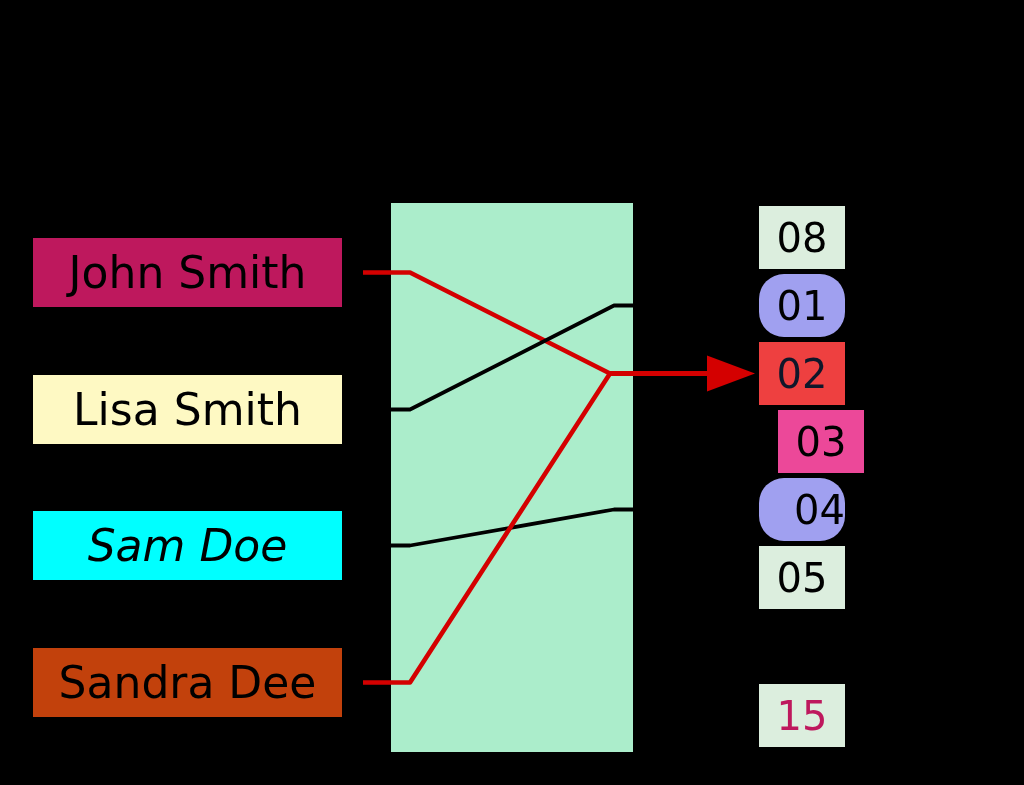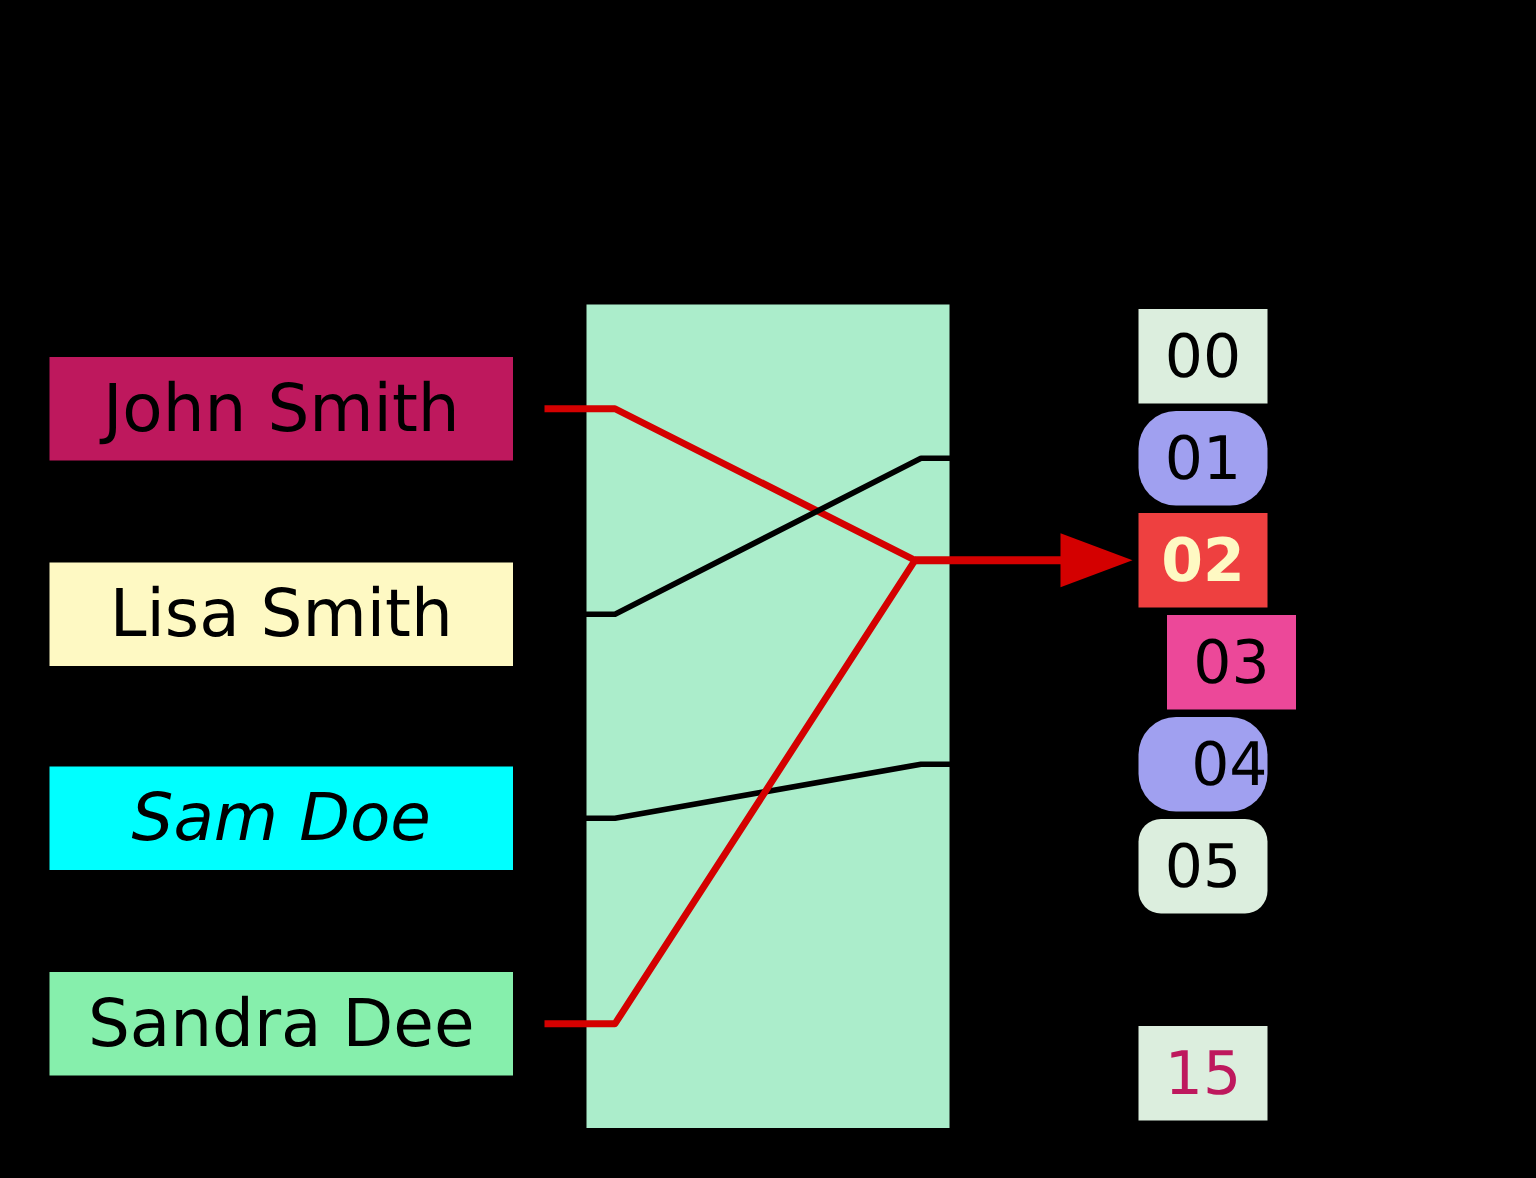--- a/index.html
+++ b/index.html
@@ -77,40 +77,40 @@
   <div id="keys-layer">
       <div class="key-box" style="top: 238px; background: #be185d; color: rgb(0, 0, 0);">
     <span>John Smith</span>
   </div>
       <div class="key-box" style="top: 375px; background: #fef9c3; color: rgb(0, 0, 0);">
     <span>Lisa Smith</span>
   </div>
       <div class="key-box" style="top: 511px; background: rgb(0, 255, 255); color: rgb(0, 0, 0); font-style: italic;">
     <span>Sam Doe</span>
   </div>
-      <div class="key-box" style="top: 648px; background: #86efac; color: rgb(0, 0, 0);">
+      <div class="key-box" style="top: 648px; background: #c2410c; color: rgb(0, 0, 0);">
     <span>Sandra Dee</span>
   </div>
     </div>
   <div id="buckets-layer">
       <div class="bucket-cell bucket-empty" style="top: 206px; background: rgb(220, 238, 222); color: rgb(0, 0, 0);">
-    <span>00</span>
+    <span>08</span>
   </div>
       <div class="bucket-cell bucket-occupied" style="top: 274px; background: rgb(160, 160, 240); color: rgb(0, 0, 0);">
     <span>01</span>
   </div>
-      <div class="bucket-cell bucket-collision" style="top: 342px; background: rgb(238, 64, 64); color: #fef9c3; font-weight: bold;">
+      <div class="bucket-cell bucket-collision" style="top: 342px; background: rgb(238, 64, 64); color: #0f172a;">
     <span>02</span>
   </div>
       <div class="bucket-cell bucket-empty" style="top: 410px; background: #ec4899; color: rgb(0, 0, 0); margin-left: 19px;">
     <span>03</span>
   </div>
       <div class="bucket-cell bucket-occupied" style="top: 478px; background: rgb(160, 160, 240); color: rgb(0, 0, 0); justify-content: flex-end;">
     <span>04</span>
   </div>
-      <div class="bucket-cell bucket-empty" style="top: 546px; background: rgb(220, 238, 222); color: rgb(0, 0, 0); border-radius: 15px;">
+      <div class="bucket-cell bucket-empty" style="top: 546px; background: rgb(220, 238, 222); color: rgb(0, 0, 0);">
     <span>05</span>
   </div>
       <div class="bucket-cell bucket-empty" style="top: 684px; background: rgb(220, 238, 222); color: #be185d;">
     <span>15</span>
   </div>
     </div>
 </div>
 
 </body></html>

